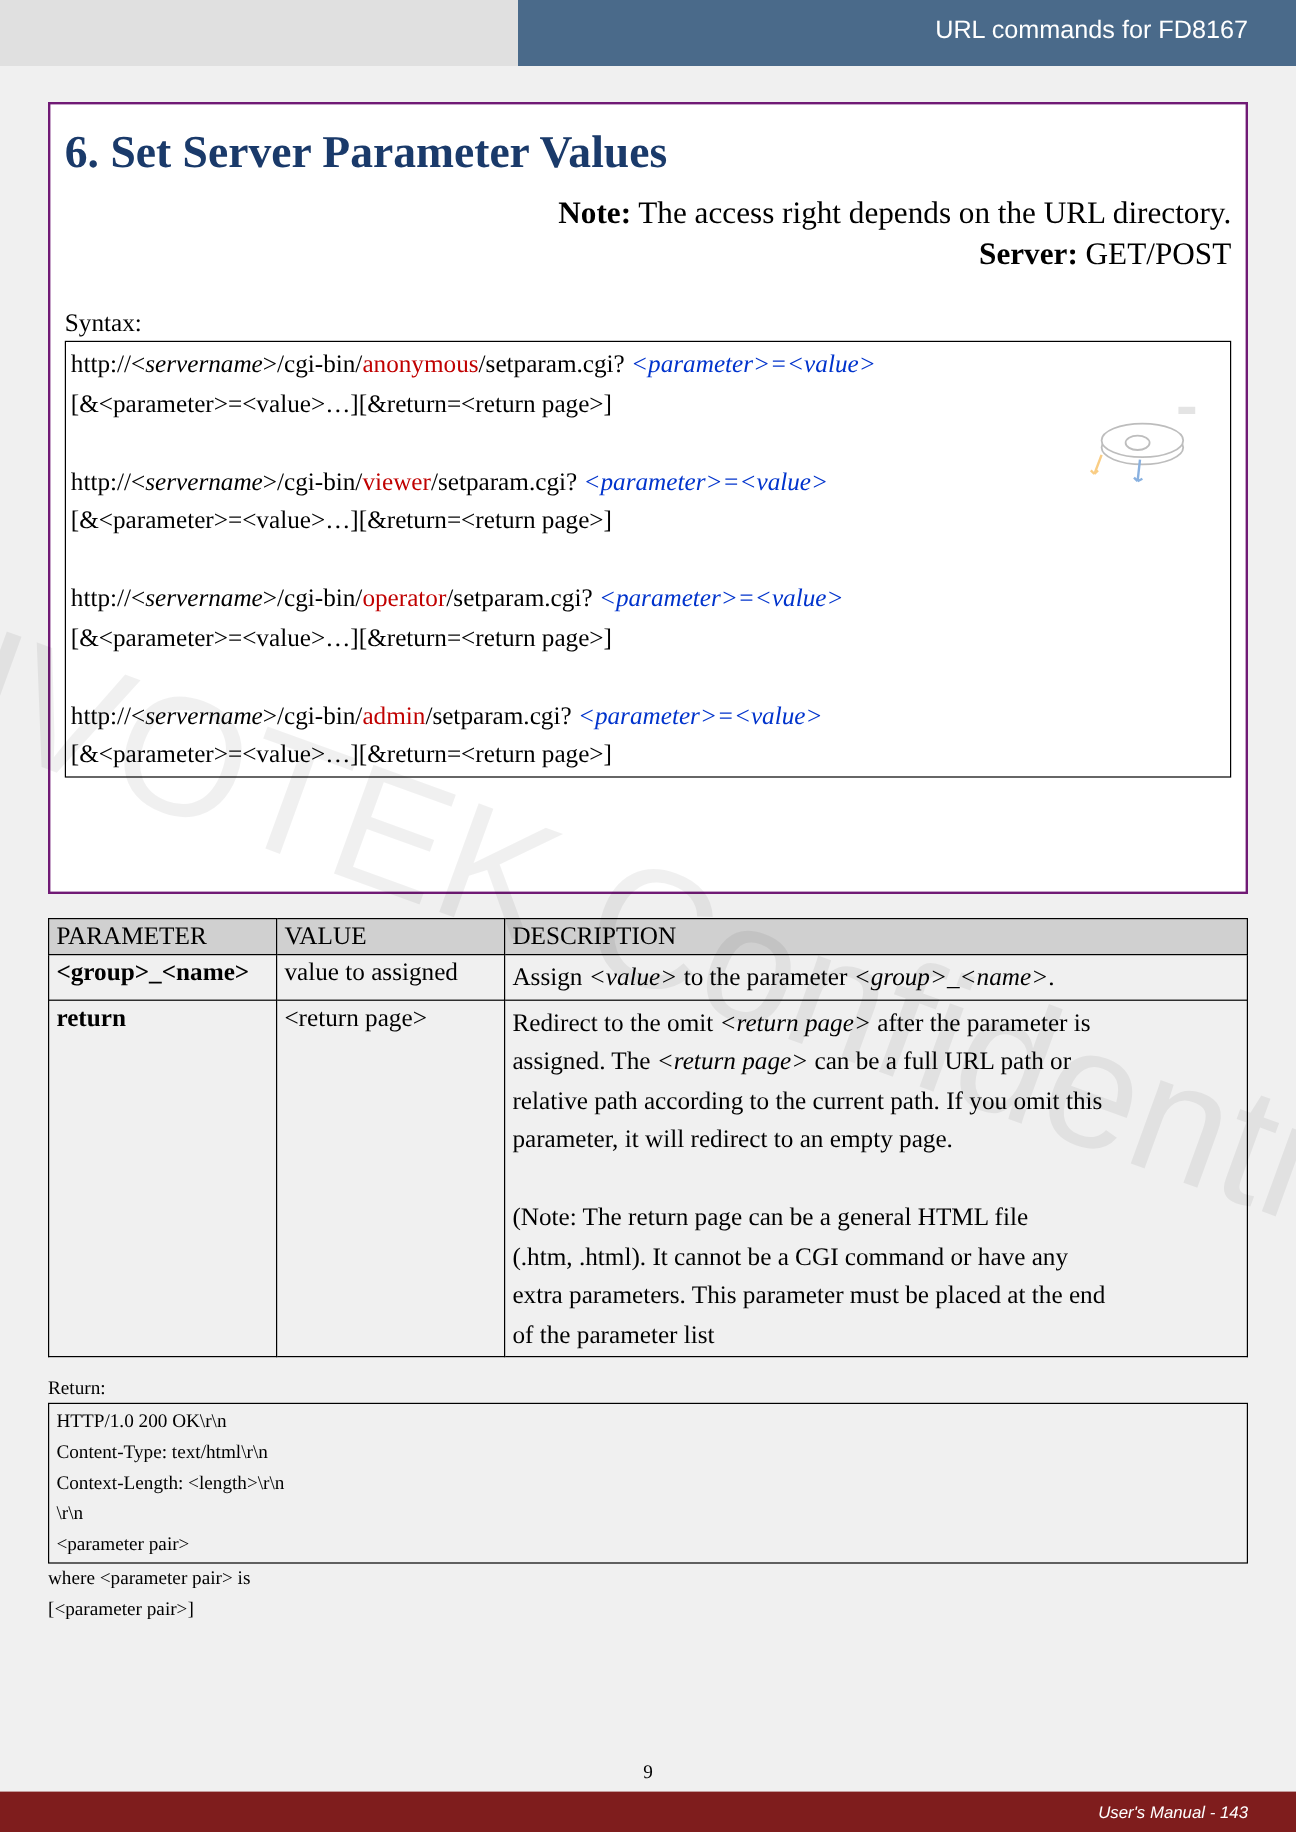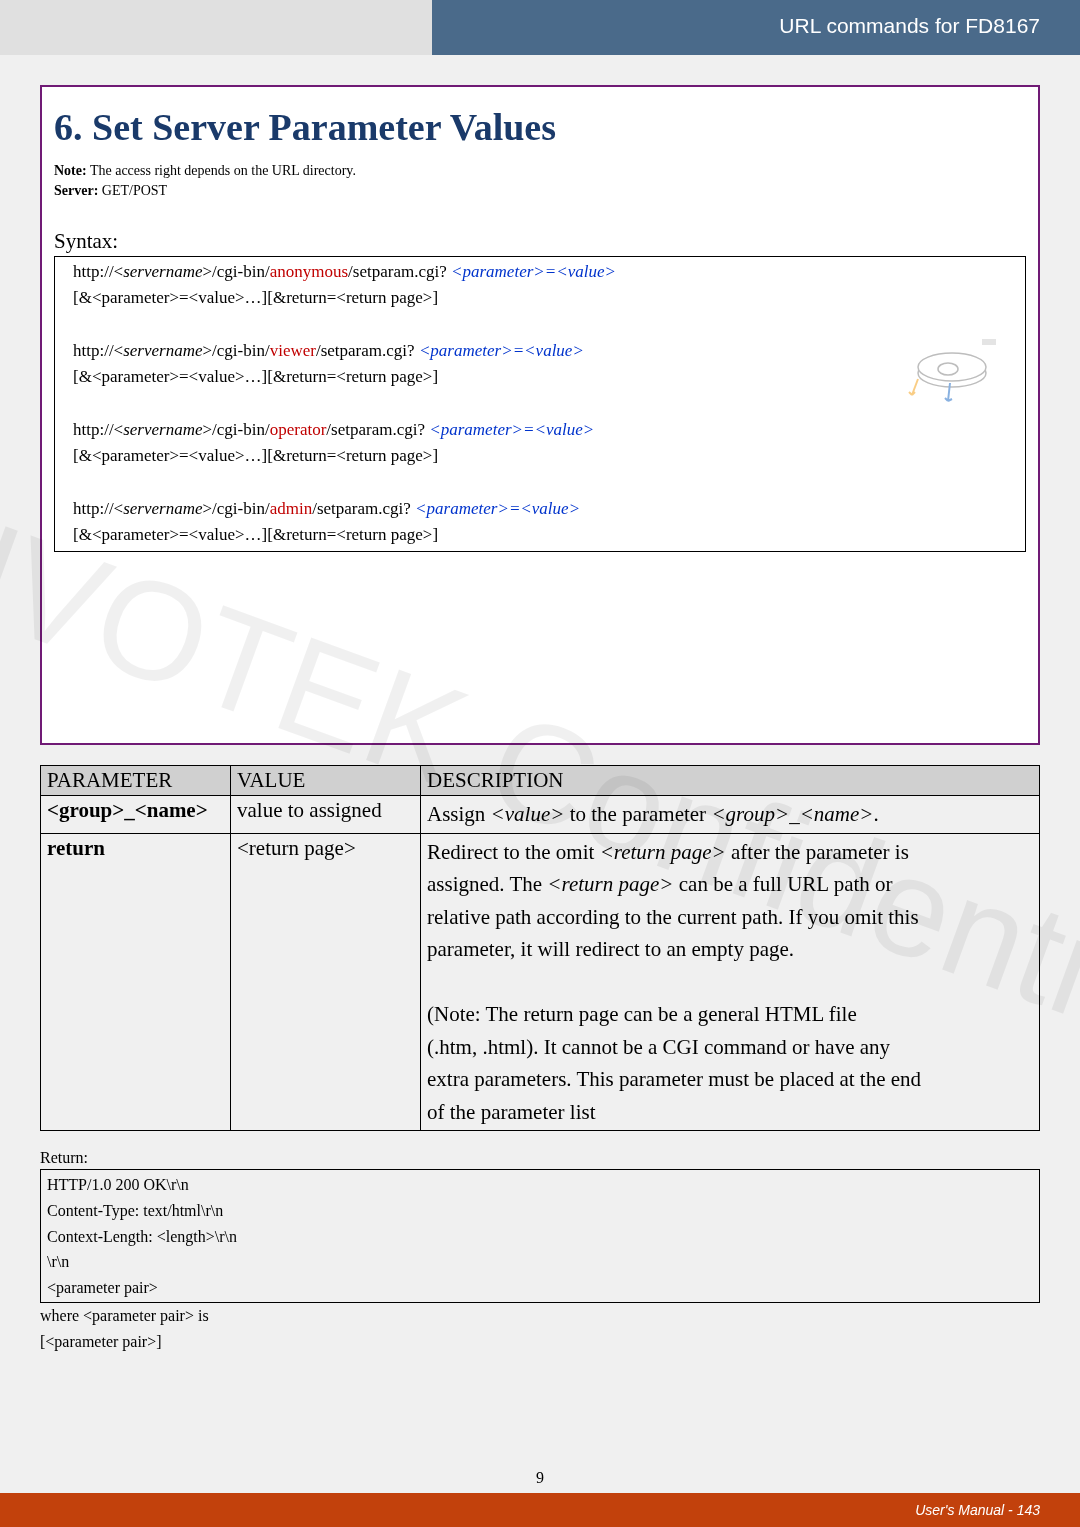--- a/index.html
+++ b/index.html
@@ -40,31 +40,31 @@
     height: 80px;
     opacity: 0.55;
     pointer-events: none;
   }
   h1.section-title {
     color: #1a3a6a;
     font-size: 38px;
     font-weight: bold;
     margin-bottom: 14px;
   }
-  .note-line { font-size: 14px; margin-bottom: 4px; }
+  .note-line { font-size: 26px; margin-bottom: 4px; text-align: right; }
   .bold { font-weight: bold; }
   .note-line b { font-weight: bold; }
   .syntax-area {
     margin-top: 30px;
   }
   .label-row { font-size: 21px; margin-bottom: 2px; }
   .code-box {
     border: 1px solid #000;
-    font-size: 17px;
-    padding: 2px 18px;
+    font-size: 21px;
+    padding: 2px 4px;
     line-height: 1.55;
   }
   .code-box p { margin: 0; }
   .ital { font-style: italic; }
   .red { color: #c00000; }
   .blue { color: #0033cc; }
 
   .section2 {
     margin: 0 40px 10px 40px;
   }
@@ -111,21 +111,21 @@
     pointer-events: none;
     white-space: nowrap;
   }
 
   .footer {
     position: absolute;
     bottom: 0;
     left: 0;
     right: 0;
     height: 34px;
-    background: #c2410c;
+    background: #7f1d1d;
     color: #fff;
     font-family: Arial, sans-serif;
     font-size: 14px;
     display: flex;
     align-items: center;
     justify-content: space-between;
     padding: 0 40px;
   }
   .footer-left { flex: 1; }
   .footer-right { font-style: italic; }

